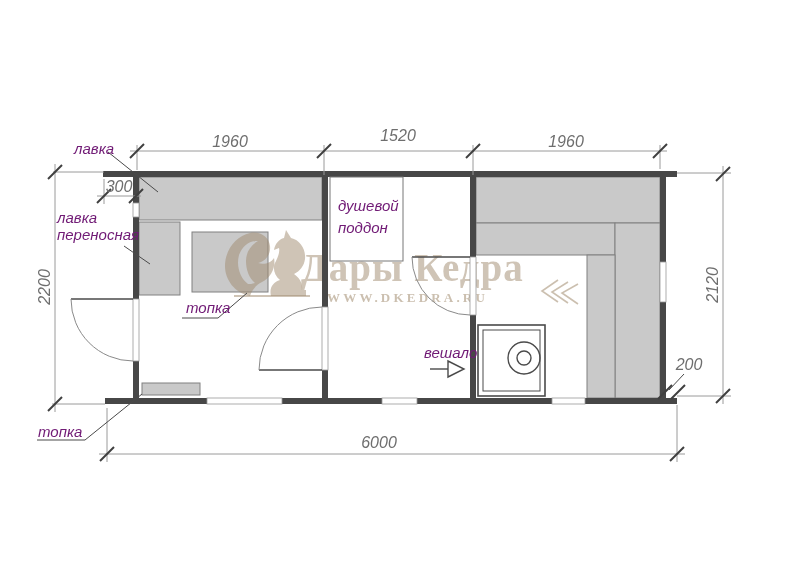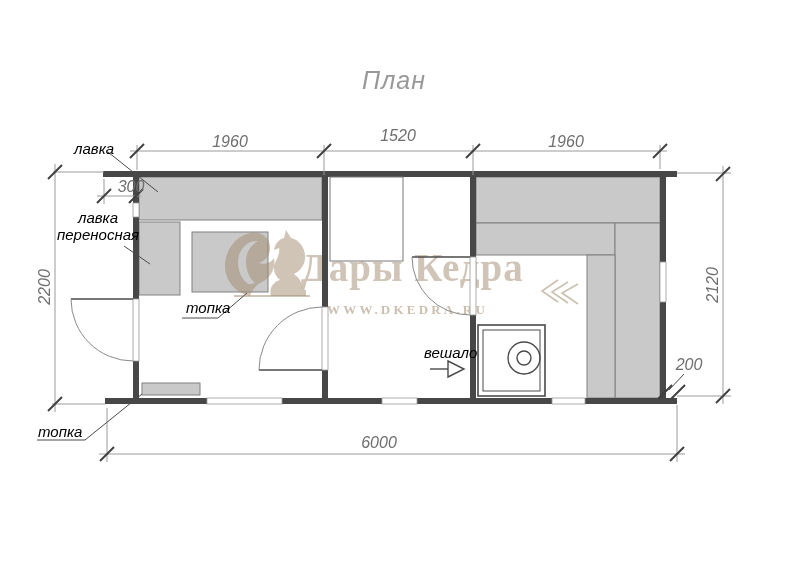--- a/index.html
+++ b/index.html
@@ -1,30 +1,30 @@
 <!DOCTYPE html>
 <html><head>
 <meta charset="utf-8">
 <style>
   html,body{margin:0;padding:0;background:#fff;}
   #canvas{position:relative;width:800px;height:565px;background:#fff;overflow:hidden;
           font-family:"Liberation Sans",sans-serif;}
   .layer{position:absolute;left:0;top:0;}
   #title{position:absolute;left:394px;top:80px;transform:translate(-50%,-50%);
          font:italic 25px "Liberation Sans",sans-serif;color:#98989a;letter-spacing:1px;}
-  .lbl{position:absolute;font:italic 15px "Liberation Sans",sans-serif;color:#000000;
-       white-space:nowrap;line-height:17px;text-align:center;}
+  .lbl{position:absolute;font:italic 15px "Liberation Sans",sans-serif;color:#701a75;
+       white-space:nowrap;line-height:17px;}
   .lbl2{line-height:22px;}
   .dim{position:absolute;font:italic 16px "Liberation Sans",sans-serif;color:#6e6e6e;
        transform:translate(-50%,-50%);white-space:nowrap;}
   .dim.rot{transform:translate(-50%,-50%) rotate(-90deg);}
   .wm-brand{position:absolute;left:301px;top:245px;font:bold 39px "Liberation Serif",serif;
             color:rgba(160,138,110,0.50);letter-spacing:1px;white-space:nowrap;}
   .wm-url{position:absolute;left:327px;top:290px;font:bold 13px "Liberation Serif",serif;
-          color:rgba(160,138,110,0.55);letter-spacing:3.2px;white-space:nowrap;margin-top:12px;}
+          color:rgba(160,138,110,0.55);letter-spacing:3.2px;white-space:nowrap;}
 </style>
 </head>
 <body>
 
 <div id="canvas">
 
   <svg class="layer" width="800" height="565">
     <g fill="#c9c9c9" stroke="#808080" stroke-width="1">
       <rect x="139" y="177" width="183" height="43"></rect>
       <rect x="139" y="222" width="41" height="73"></rect>
@@ -144,33 +144,36 @@
 
     <g stroke="#4a4a4a" stroke-width="1" fill="none">
       <path d="M108,152 L158,192"></path>
       <path d="M124,246 L150,264"></path>
       <path d="M182,318 H218 L247,293"></path>
       <path d="M37,440 H85 L142,394"></path>
       <path d="M684,374 L669,390"></path>
     </g>
   </svg>
 
-  <div id="title">План</div>
 
   <span class="dim" style="left:230px;top:142px">1960</span>
   <span class="dim" style="left:398px;top:136px">1520</span>
   <span class="dim" style="left:566px;top:142px">1960</span>
   <span class="dim rot" style="left:45px;top:287px">2200</span>
   <span class="dim rot" style="left:713px;top:285px">2120</span>
   <span class="dim" style="left:379px;top:443px">6000</span>
-  <span class="dim" style="left:131px;top:187px">300</span>
+  <span class="dim" style="left:119px;top:187px">300</span>
   <span class="dim" style="left:689px;top:365px">200</span>
 
   <span class="lbl" style="left:74px;top:140px">лавка</span>
   <div class="lbl" style="left:57px;top:209px">
     <div>лавка</div>
     <div>переносная</div>
   </div>
   <span class="lbl" style="left:186px;top:299px">топка</span>
+  <div class="lbl lbl2" style="left:338px;top:195px">
+    <div>душевой</div>
+    <div>поддон</div>
+  </div>
   <span class="lbl" style="left:424px;top:344px">вешало</span>
   <span class="lbl" style="left:38px;top:423px">топка</span>
 
 </div>
 
 </body></html>

